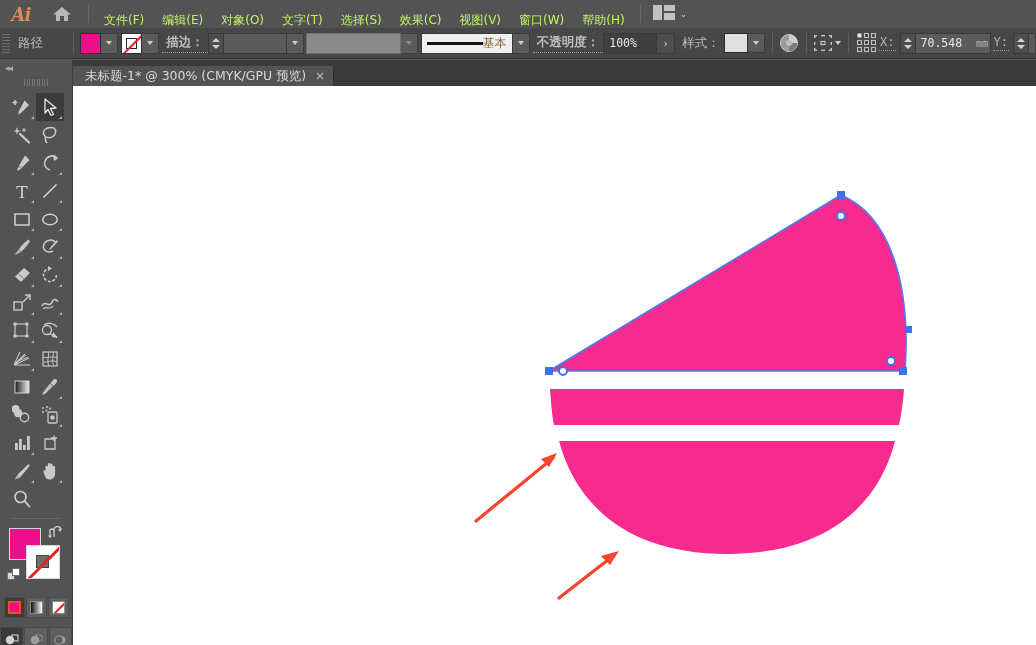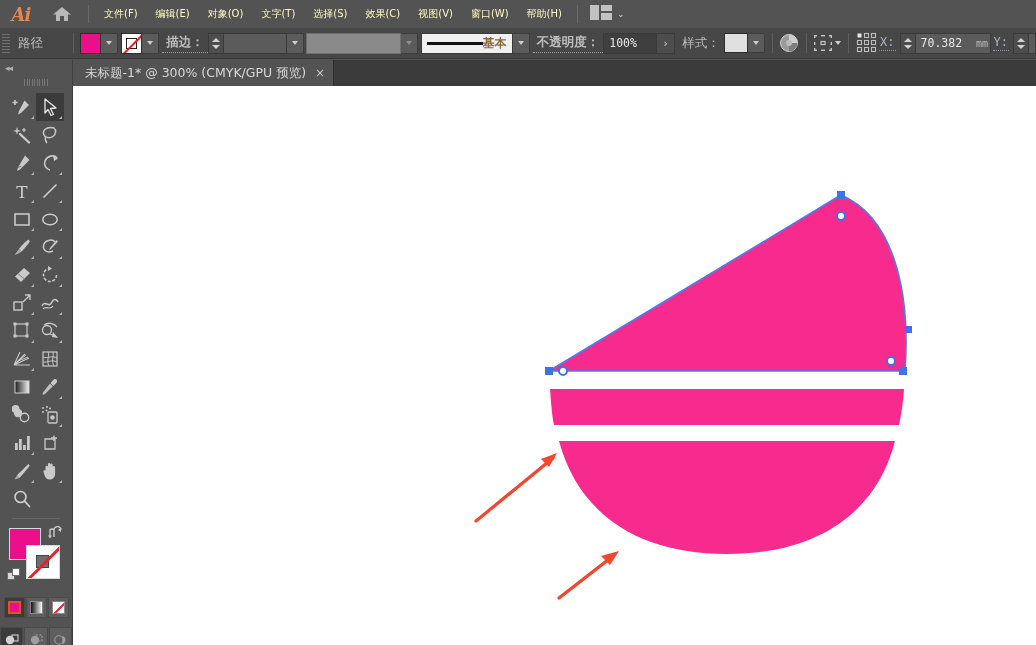--- a/index.html
+++ b/index.html
@@ -29,22 +29,22 @@
   }
   .home-btn {
     width: 40px; height: 28px;
     display: flex; align-items: center; justify-content: center;
   }
   .menu-sep {
     width: 1px; height: 18px; background: #6a6a6a; margin: 0 6px;
   }
   .menu-items { display: flex; align-items: center; }
   .menu-item {
-    padding: 0 9px; height: 28px; line-height: 28px;
-    font-size: 10px; color: #fef9c3; white-space: nowrap; cursor: default;
+    padding: 6px 9px; height: 28px; line-height: 28px;
+    font-size: 12px; color: #bef264; white-space: nowrap; cursor: default;
   }
   .ws-switcher {
     display: flex; align-items: center; gap: 5px;
     height: 28px; padding: 0 6px;
   }
   .ws-icon { display: block; }
   .caret { font-size: 9px; color: #cfcfcf; line-height: 1; }
 
   
   .controlbar {
@@ -103,21 +103,21 @@
   }
   .sp-up { width:0;height:0;border-left:4px solid transparent;border-right:4px solid transparent;border-bottom:4px solid #d2d2d2; }
   .sp-dn { width:0;height:0;border-left:4px solid transparent;border-right:4px solid transparent;border-top:4px solid #d2d2d2; }
   .field {
     height: 21px; background: #5b5b5b; border: 1px solid #3a3a3a;
     display: flex; align-items: center; padding: 0 5px;
     font-family: "DejaVu Sans Mono", "Liberation Mono", monospace;
     font-size: 11.5px; color: #e8e8e8;
   }
   .field.dark { background: #3f3f3f; }
-  .field.light { background: #f0f0f0; color: #222; font-weight: bold; }
+  .field.light { background: #f0f0f0; color: #222; }
   .field.w-stroke { width: 64px; }
   .field.w-profile { width: 95px; background: #8a8a8a; border-color: #6e6e6e; }
   .field.w-brush { width: 92px; justify-content: space-between; }
   .field.w-op { width: 54px; }
   .field.w-xy { width: 76px; justify-content: space-between; }
   .brush-line {
     width: 56px; height: 3px; background: #111; display:block;
   }
   .brush-txt {
     font-family: "DejaVu Sans", "Liberation Sans", sans-serif;
@@ -139,21 +139,21 @@
     padding: 0 1px 1px 1px; margin-right: 4px;
   }
 
   
   .tabstrip {
     position: absolute; left: 73px; top: 60px; width: 963px; height: 26px;
     background: #3b3b3b;
     display: flex; align-items: flex-end;
   }
   .doctab {
-    height: 26px; background: #535353;
+    height: 20px; background: #535353;
     display: flex; align-items: center; gap: 9px;
     padding: 0 8px 0 12px;
     font-size: 12.5px; color: #d8d8d8; white-space: nowrap;
     border-right: 1px solid #2f2f2f;
   }
   .tab-close { font-size: 12px; color: #c4c4c4; line-height: 1; }
 
   
   .toolbar {
     position: absolute; left: 0; top: 60px; width: 73px; height: 585px;
@@ -415,21 +415,21 @@
 
     <div style="width:5px"></div>
 
     <div class="xy-label">X:</div>
     <div style="display:flex;align-items:center">
       <div class="spinner">
         <span class="sp-up"></span>
         <span class="sp-dn"></span>
       </div>
       <div class="field w-xy">
-        <span>70.382</span>
+        <span>70.548</span>
         <span class="unit">mm</span>
       </div>
     </div>
 
     <div style="width:7px"></div>
 
     <div class="xy-label">Y:</div>
     <div style="display:flex;align-items:center">
       <div class="spinner">
         <span class="sp-up"></span>

